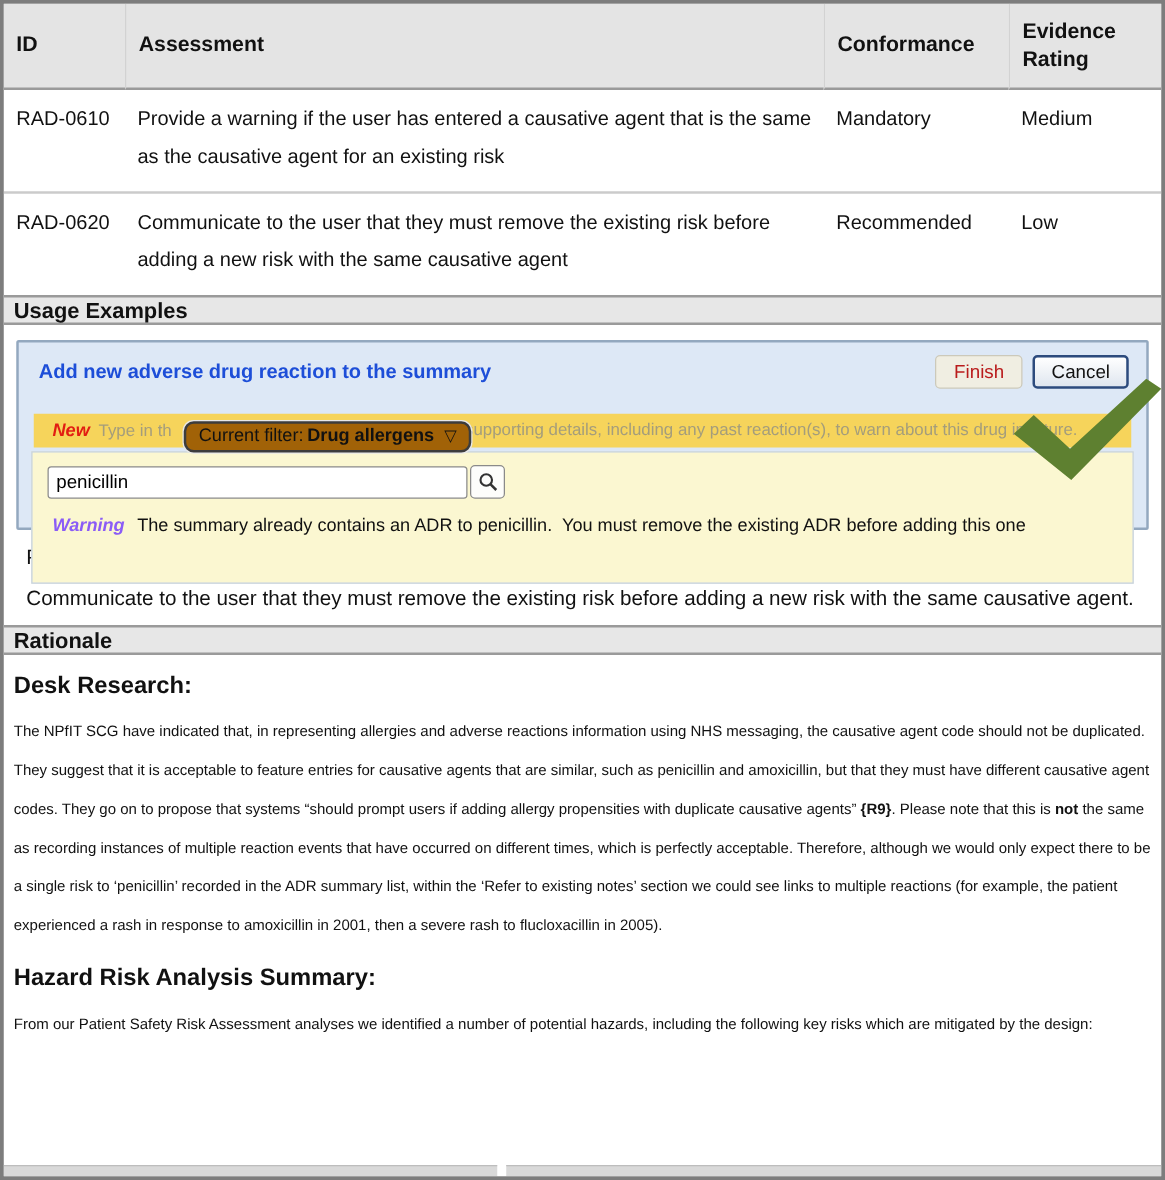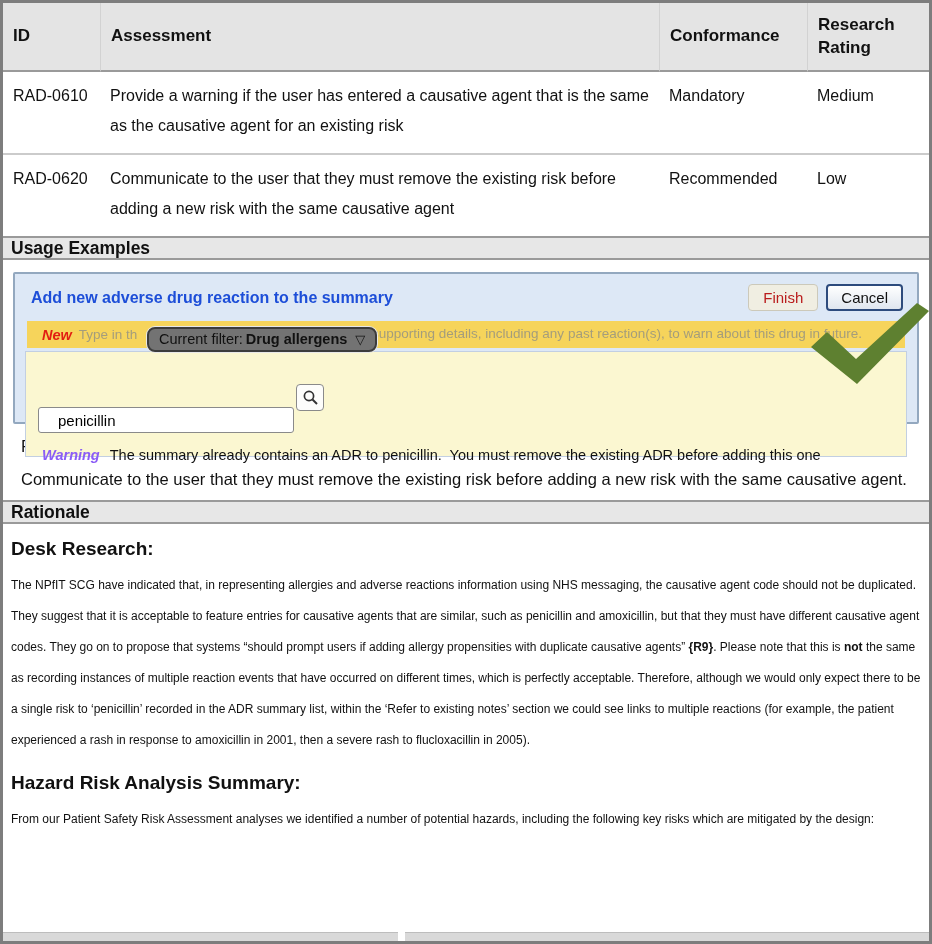--- a/index.html
+++ b/index.html
@@ -73,61 +73,60 @@
   }
   .btn-normal {
     background: linear-gradient(#ffffff, #dfe6ef);
     border: 2px solid #2d4b7d;
     color: #111;
     font-weight: 400;
     padding: 3px 13px;
   }
   .new-bar {
     position: relative;
-    margin: 2px 12px 0 12px;
+    margin: 12px 12px 0 12px;
     background: #f6d45b;
     height: 27px;
     display: flex; align-items: center;
     padding: 0 6px 0 15px;
     font-size: 13.5px;
     white-space: nowrap; overflow: visible;
   }
   .new-label { color: #e21d12; font-weight: bold; font-style: italic; margin-right: 7px; font-size: 14.5px; }
   .instr { color: #a49d7c; }
   .instr-right { position: absolute; left: 345px; top: 5px; }
   .filter-dd {
     position: absolute; left: 120px; top: 6px;
-    background: #737373;
+    background: #a16207;
     border: 2px solid #3c3c3c;
     border-radius: 8px;
     padding: 2px 10px 3px 10px;
     font-size: 14.5px;
     white-space: nowrap;
     box-shadow: 0 0 0 1px #e8e8e8;
     z-index: 6;
   }
   .filter-dd b { margin-left: 3px; }
   .dd-arrow { margin-left: 8px; font-size: 13px; }
   .pale-area {
     margin: 3px 10px 0 10px;
     background: #fbf7d1;
     border: 1px solid #c2cfe2;
     height: 106px;
     padding: 10px 0 0 12px;
   }
   .search-row { display: flex; align-items: center; }
   .search-input {
-    width: 256px; height: 26px;
+    width: 336px; height: 26px;
     border: 1px solid #8a8a8a;
     border-radius: 3px;
     font-size: 15px;
     font-family: "Liberation Sans", sans-serif;
-    padding: 2px 19px;
+    padding: 2px 6px;
     background: #fff;
-    margin-top: 45px;
   }
   .search-btn {
     width: 28px; height: 27px;
     margin-left: 2px;
     border: 1px solid #8a8a8a;
     border-radius: 4px;
     background: #fdfdfb;
     display: flex; align-items: center; justify-content: center;
     cursor: pointer;
   }
@@ -157,21 +156,21 @@
 </style>
 </head>
 <body>
 
 <div class="page">
 
   <div class="req-table">
     <div class="hcell">ID</div>
     <div class="hcell">Assessment</div>
     <div class="hcell">Conformance</div>
-    <div class="hcell">Research Rating</div>
+    <div class="hcell">Evidence Rating</div>
 
     <div class="cell">RAD-0610</div>
     <div class="cell">Provide a warning if the user has entered a causative agent that is the same as the causative agent for an existing risk</div>
     <div class="cell">Mandatory</div>
     <div class="cell">Medium</div>
 
     <div class="row-sep"></div>
 
     <div class="cell">RAD-0620</div>
     <div class="cell">Communicate to the user that they must remove the existing risk before adding a new risk with the same causative agent</div>

